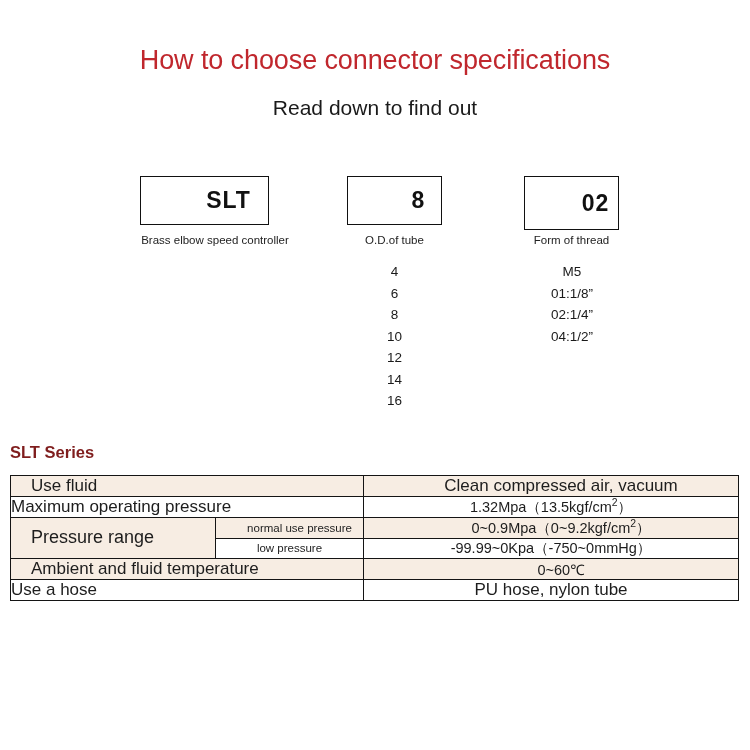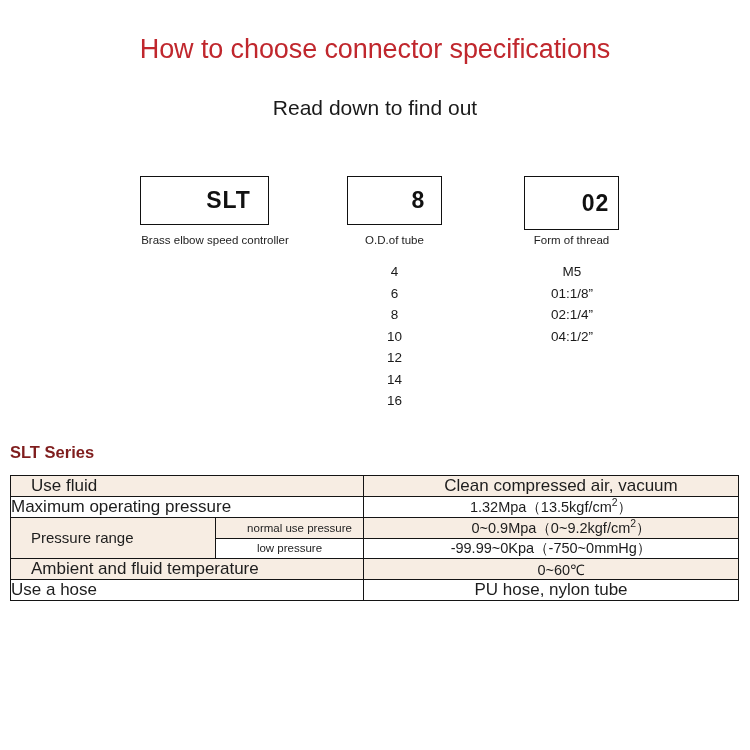--- a/index.html
+++ b/index.html
@@ -13,21 +13,21 @@
     font-family: "Liberation Sans", sans-serif;
     color: #1a1a1a;
     position: relative;
     overflow: hidden;
   }
 
   
   .page-title {
     position: absolute;
     left: 0;
-    top: 34px;
+    top: 45px;
     width: 750px;
     text-align: center;
     font-size: 27px;
     font-weight: 400;
     color: #c0272d;
     letter-spacing: -0.1px;
     white-space: nowrap;
   }
   .page-subtitle {
     position: absolute;
@@ -135,21 +135,21 @@
     white-space: nowrap;
   }
   .val-mid {
     font-size: 14.5px;
     color: #1d1d1d;
     text-align: center;
     padding: 7px 4px;
     white-space: nowrap;
   }
   .rowspan-label {
-    font-size: 15px;
+    font-size: 18px;
     color: #1d1d1d;
     padding-left: 12px;
     text-align: left;
     white-space: nowrap;
     background: #ffffff;
     margin-top: 36px;
   }
   sup.unit { font-size: 0.72em; vertical-align: super; }
 </style>
 </head>

